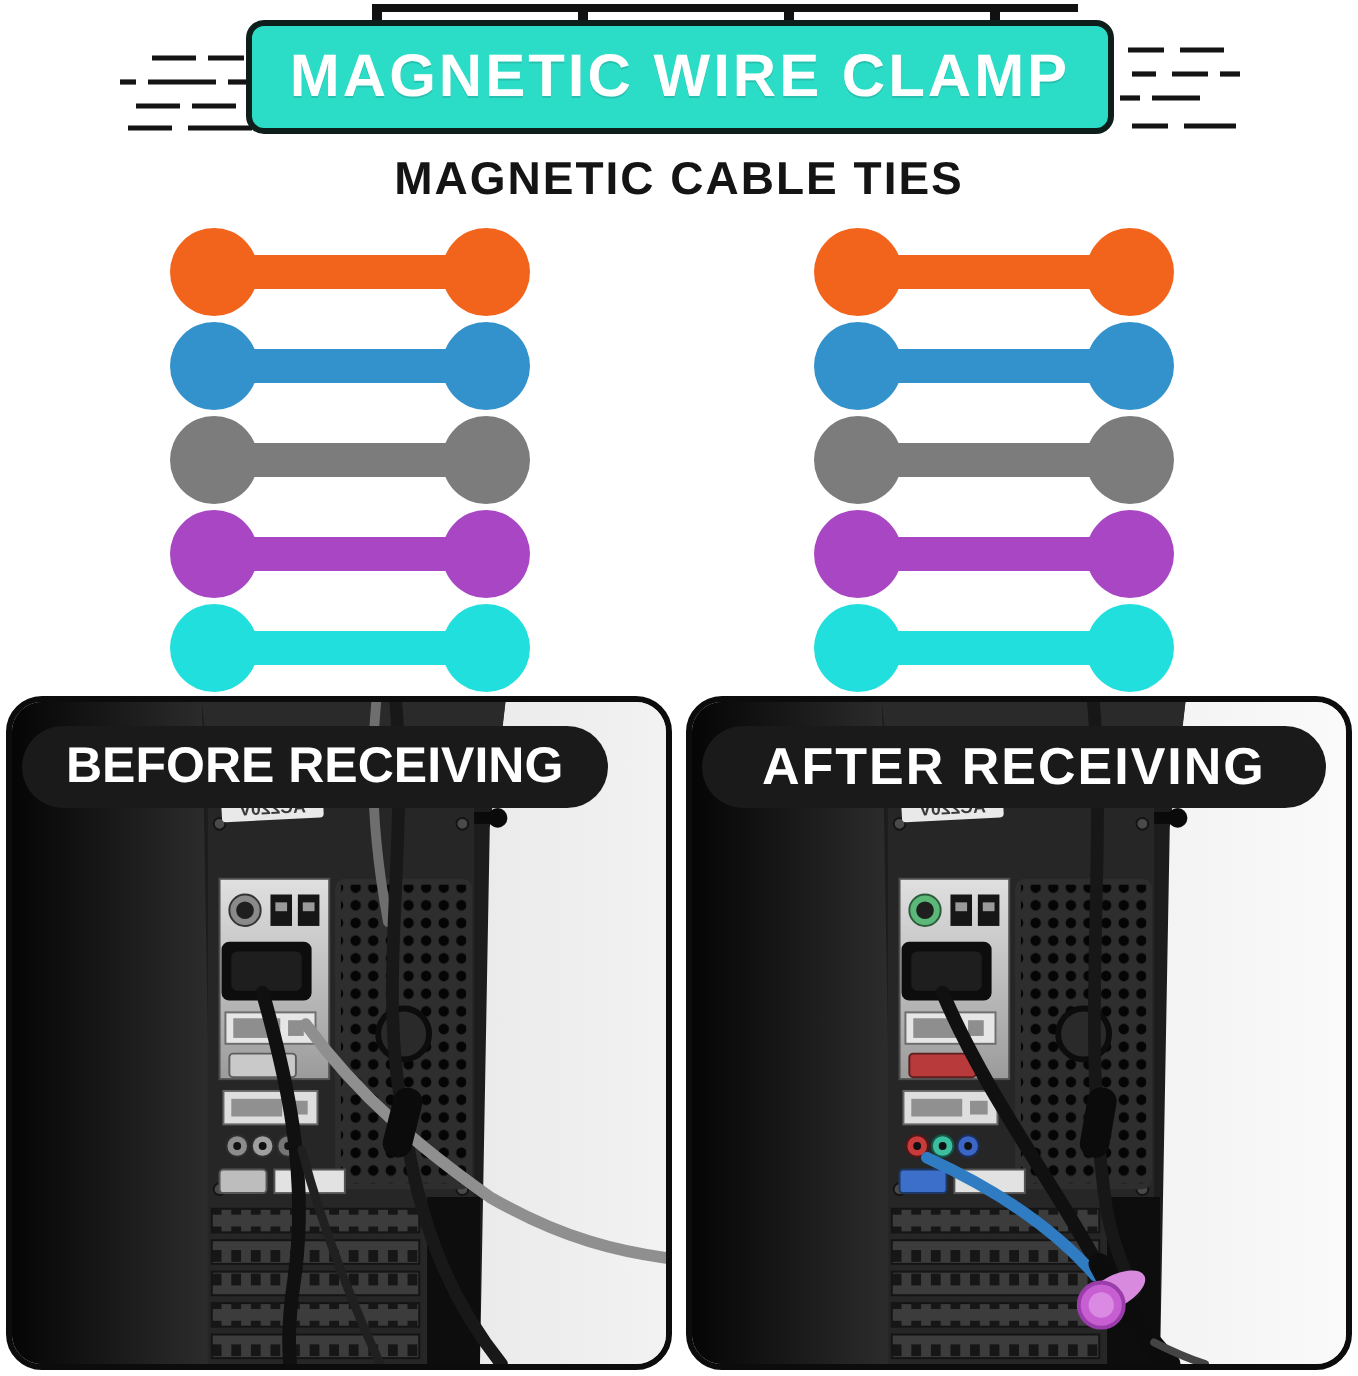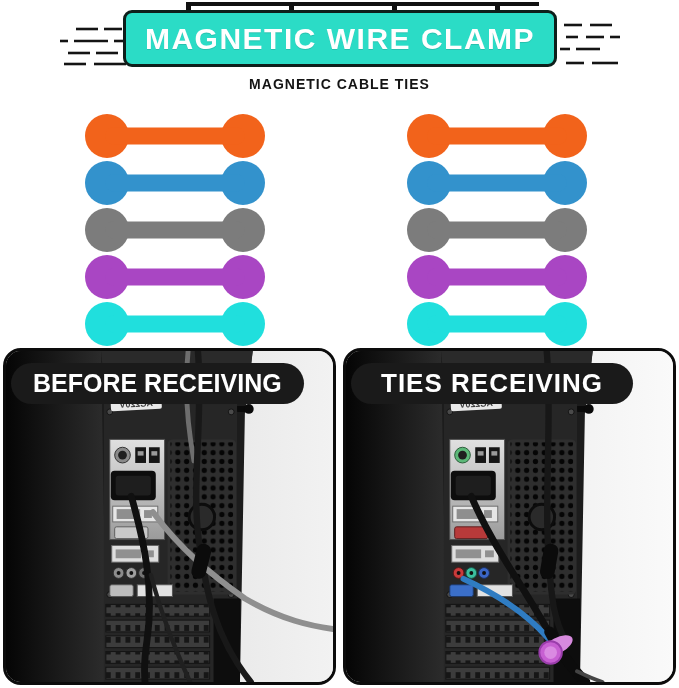--- a/index.html
+++ b/index.html
@@ -15,21 +15,21 @@
     background:#2BDCC6;border:3px solid #0e1f1b;border-radius:9px;
     display:flex;align-items:center;justify-content:center;
     color:#ffffff;font-size:30px;font-weight:bold;letter-spacing:1.5px;
     text-shadow:0 1px 0 rgba(0,0,0,.12);
   }
   .dashes{position:absolute}
   .dashes.left{left:58px;top:22px}
   .dashes.right{left:560px;top:20px}
   .subtitle{
     position:absolute;top:76px;left:0;right:0;text-align:center;
-    font-size:14px;font-weight:bold;color:#141414;letter-spacing:1px;
+    font-size:23px;font-weight:bold;color:#141414;letter-spacing:1px;
   }
   .ties-col{position:absolute;top:113px;width:182px;display:flex;flex-direction:column;gap:1px}
   .ties-col.left{left:84px}
   .ties-col.right{left:406px}
   .tie{width:182px;height:46px;display:block}
   
   .compare{display:flex;gap:7px;padding:0 3px;height:337px}
   .photo{
     position:relative;flex:1;height:337px;box-sizing:border-box;
     border:3px solid #0c0c0c;border-radius:18px;overflow:hidden;background:#ddd;
@@ -367,16 +367,16 @@
         <path d="M208 286 C218 306 230 322 244 337" stroke="#0c0c0c" stroke-width="11"></path>
         <path d="M236 326 C248 332 256 335 262 337" stroke="#444" stroke-width="4"></path>
         <rect x="200" y="196" width="15" height="36" rx="7" fill="#0b0b0b" transform="rotate(10 207 214)"></rect>
       </g>
       <g>
         <ellipse cx="216" cy="300" rx="17" ry="8" fill="#d78ade" transform="rotate(-28 216 300)"></ellipse>
         <circle cx="209" cy="307" r="11.5" fill="#C75FD2" stroke="#9a3dab" stroke-width="2"></circle>
         <circle cx="209" cy="307" r="6.5" fill="#da8ae2"></circle>
       </g>
     </svg>
-    <div class="photo-label after">TIES RECEIVING</div>
+    <div class="photo-label after">AFTER RECEIVING</div>
   </figure>
 
 </div>
 
 </body></html>

